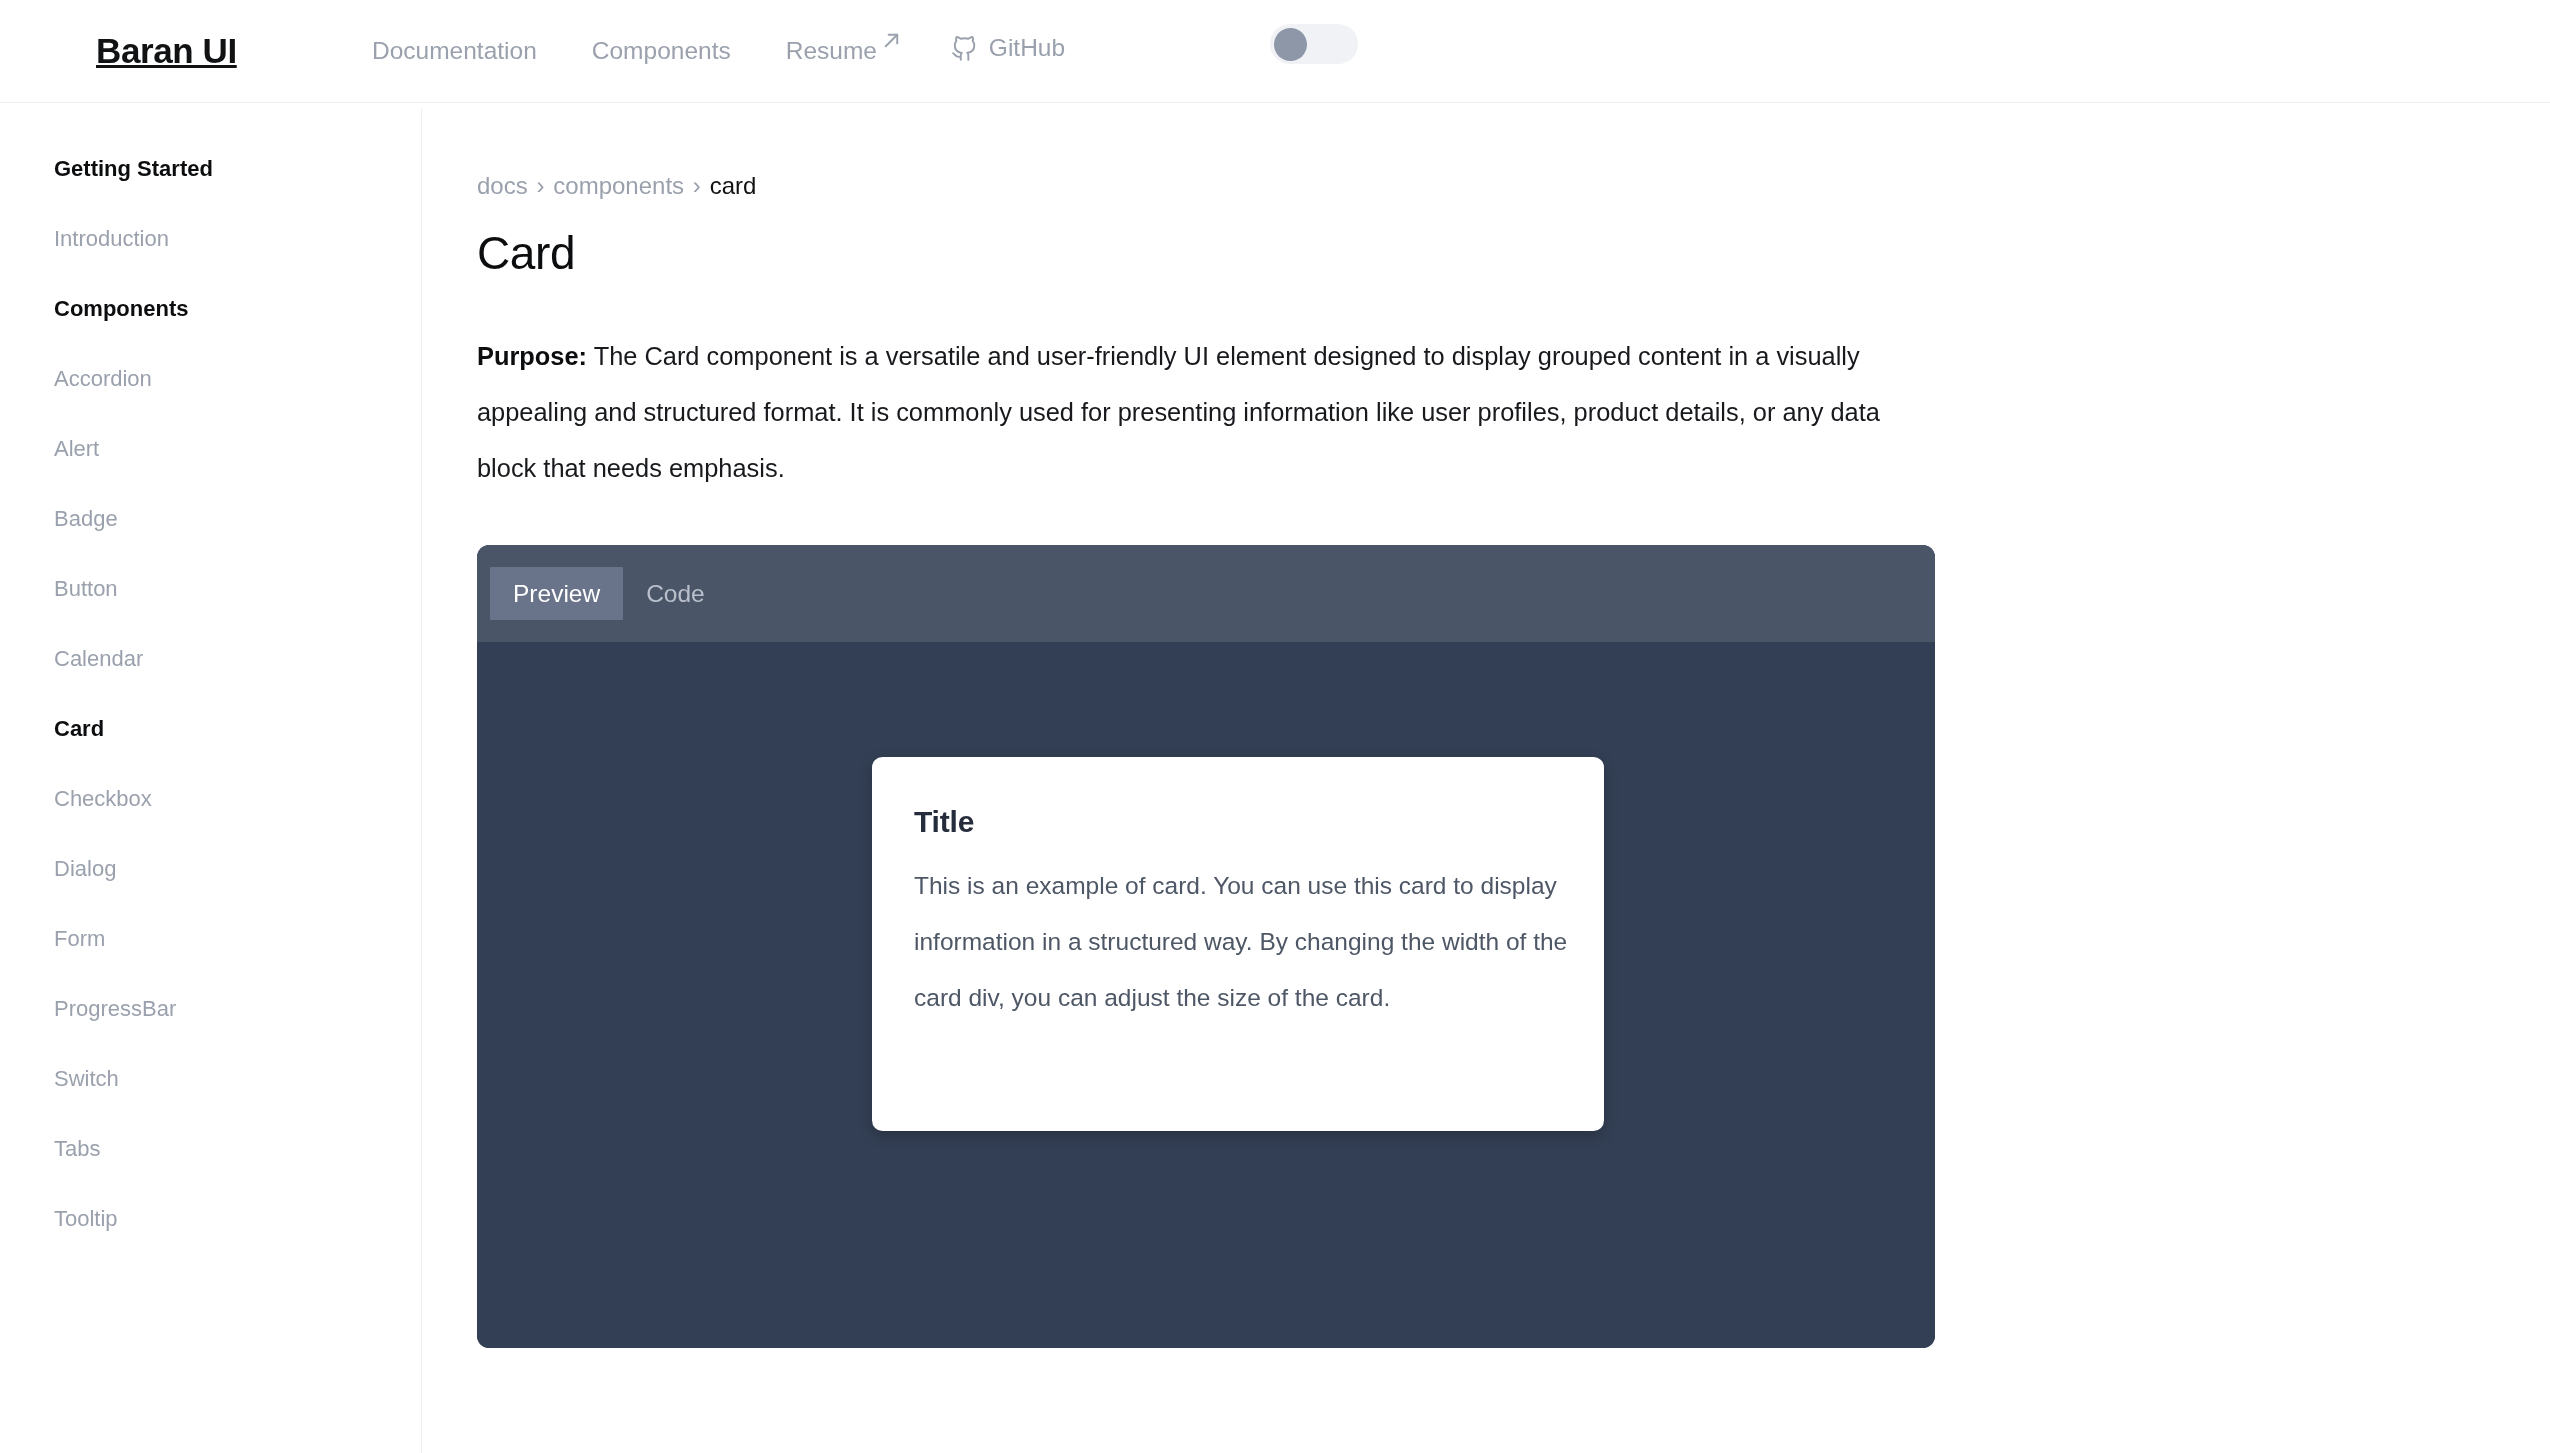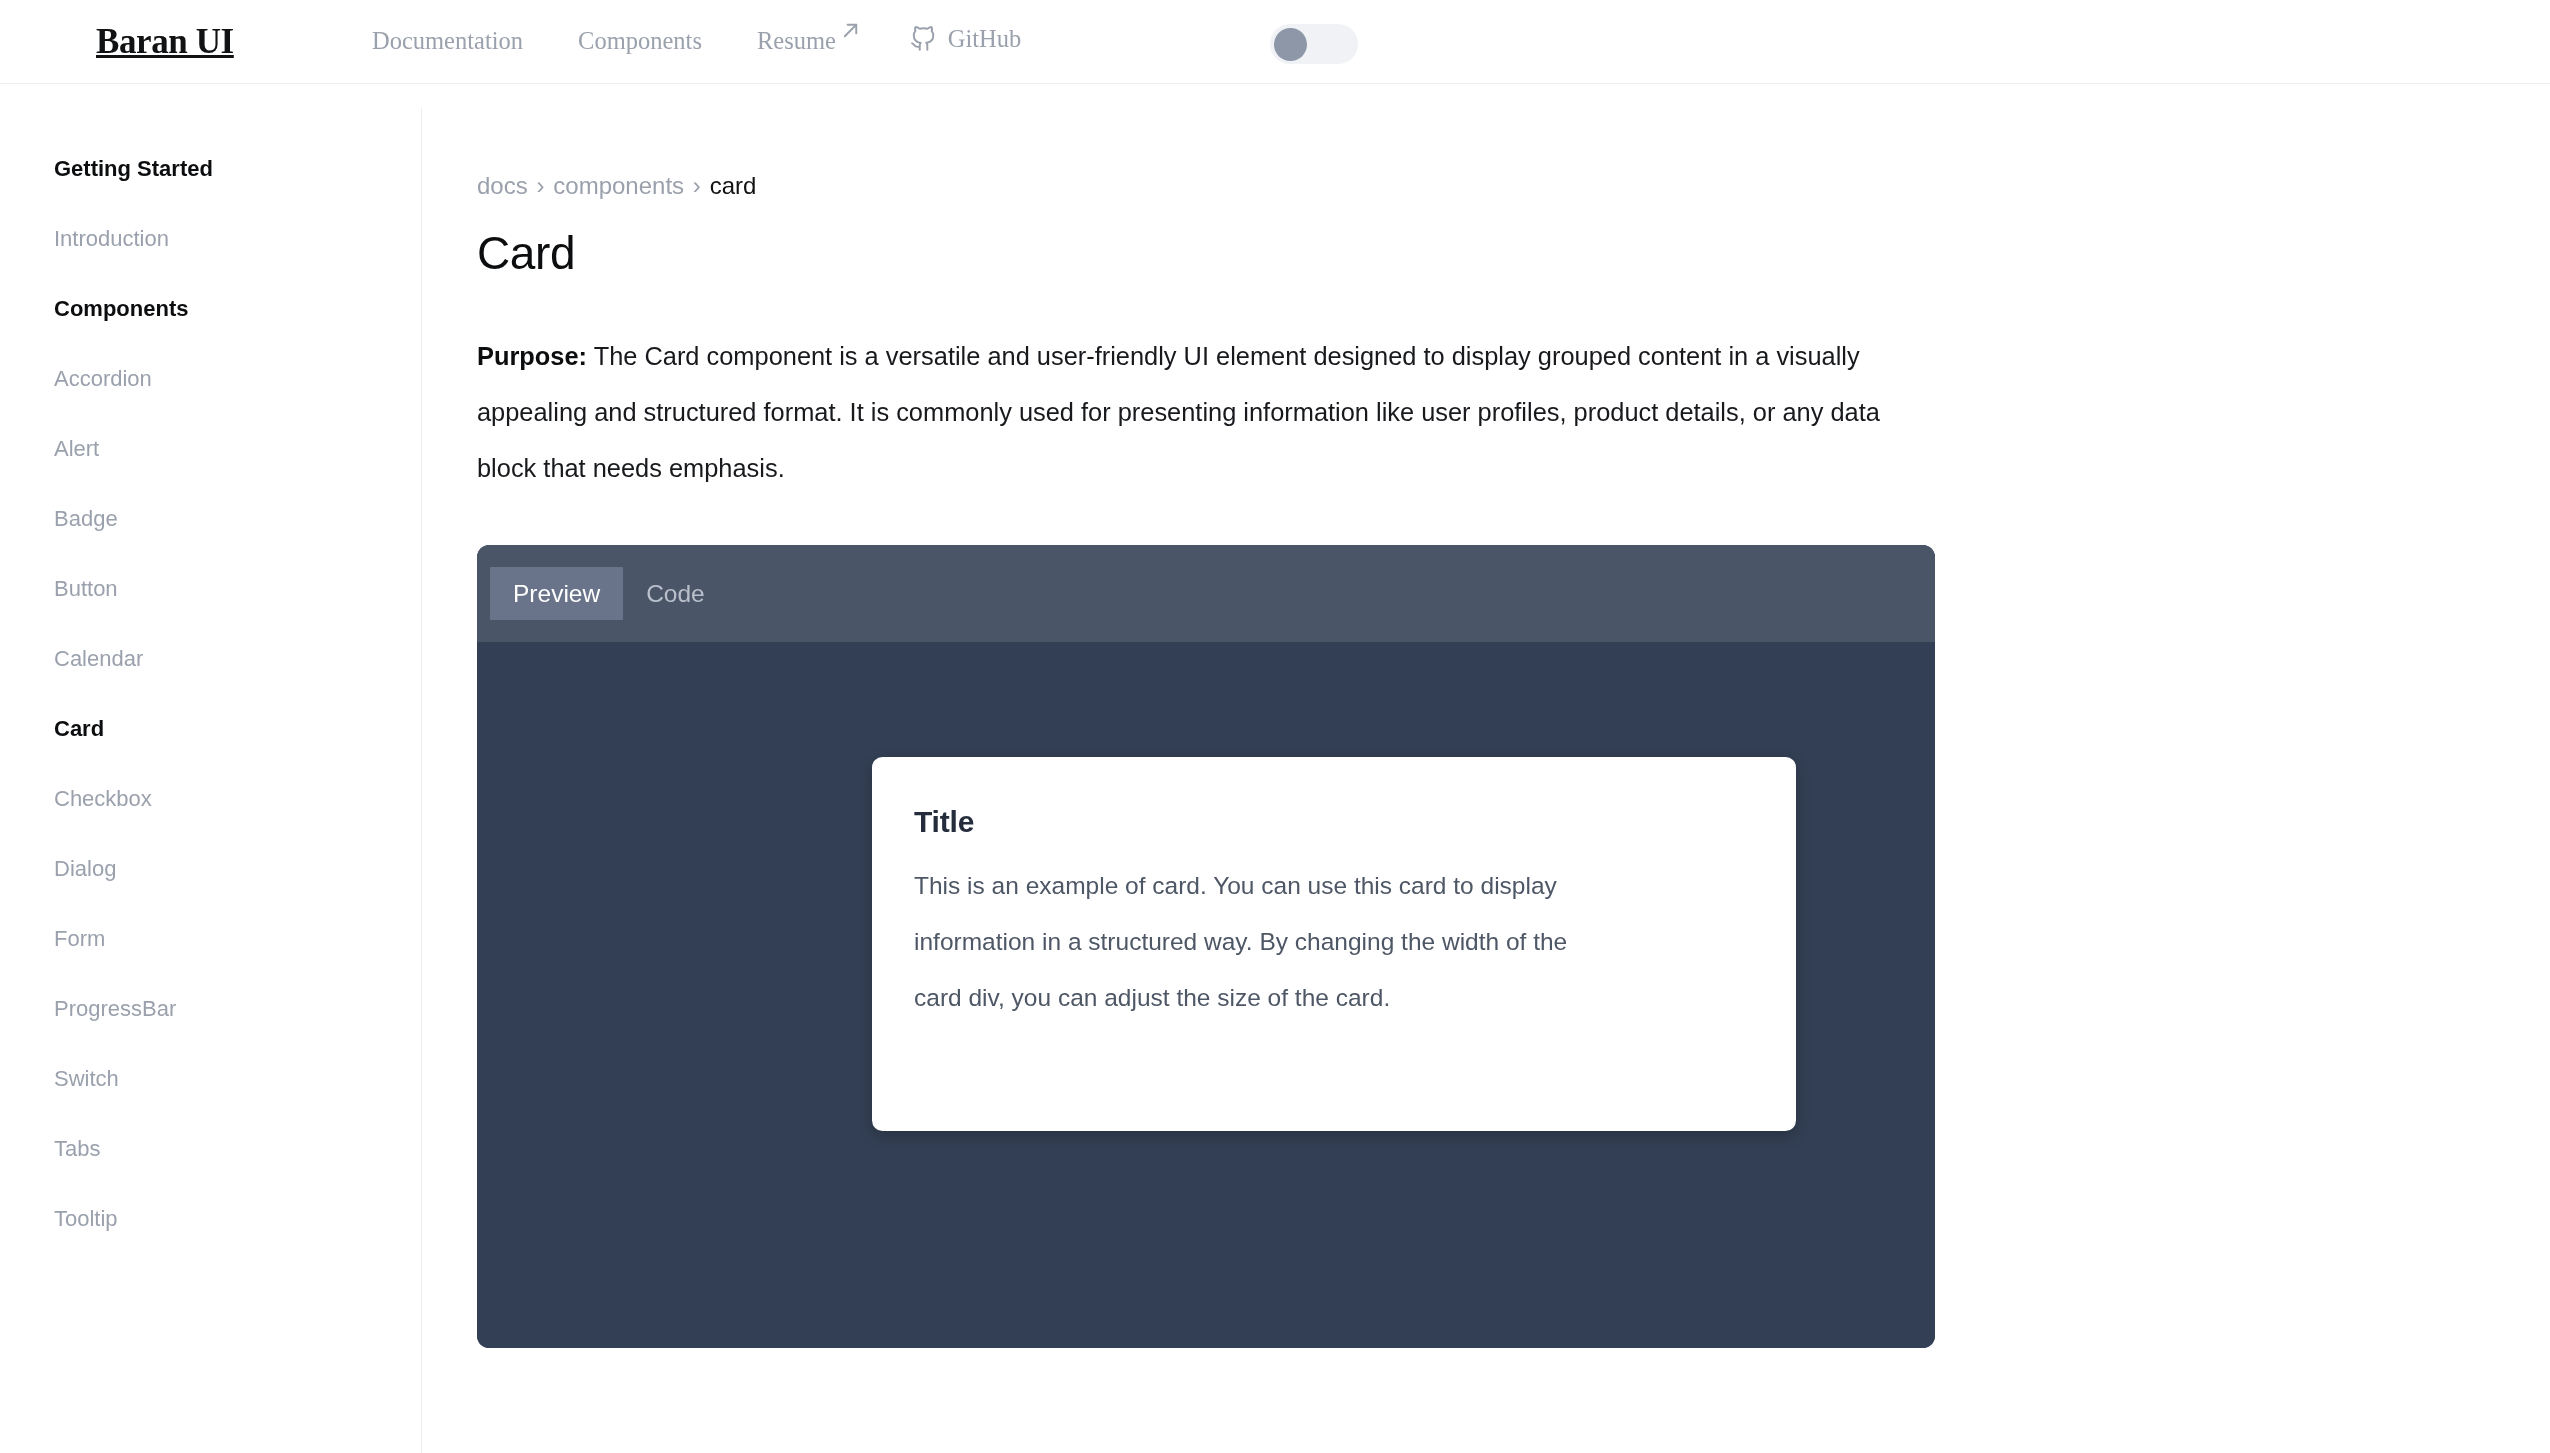--- a/index.html
+++ b/index.html
@@ -10,26 +10,25 @@
     background: #ffffff;
     font-family: "Liberation Sans", sans-serif;
     -webkit-font-smoothing: antialiased;
   }
 
   
   .header {
     position: absolute;
     top: 0; left: 0;
     width: 2550px;
-    height: 84px;
+    height: 103px;
     background: #ffffff;
     border-bottom: 0.9px solid #eceef1;
     display: flex;
     align-items: center;
-    font-family: Liberation Serif, serif;
   }
   .brand {
     position: absolute;
     left: 96px;
     font-size: 35px;
     font-weight: 700;
     color: #111214;
     letter-spacing: -0.4px;
     white-space: nowrap;
   }
@@ -189,21 +188,21 @@
   .demo-body {
     height: 705px;
     background: #333f54;
     position: relative;
   }
 
   .demo-card {
     position: absolute;
     left: 395px;
     top: 115px;
-    width: 924px;
+    width: 732px;
     height: 374px;
     background: #ffffff;
     border-radius: 10.5px;
     box-shadow: 0 4.4px 14px rgba(0,0,0,0.22);
     padding: 48px 42px;
   }
   .demo-card-title {
     font-size: 30px;
     font-weight: 700;
     color: #252c3b;

